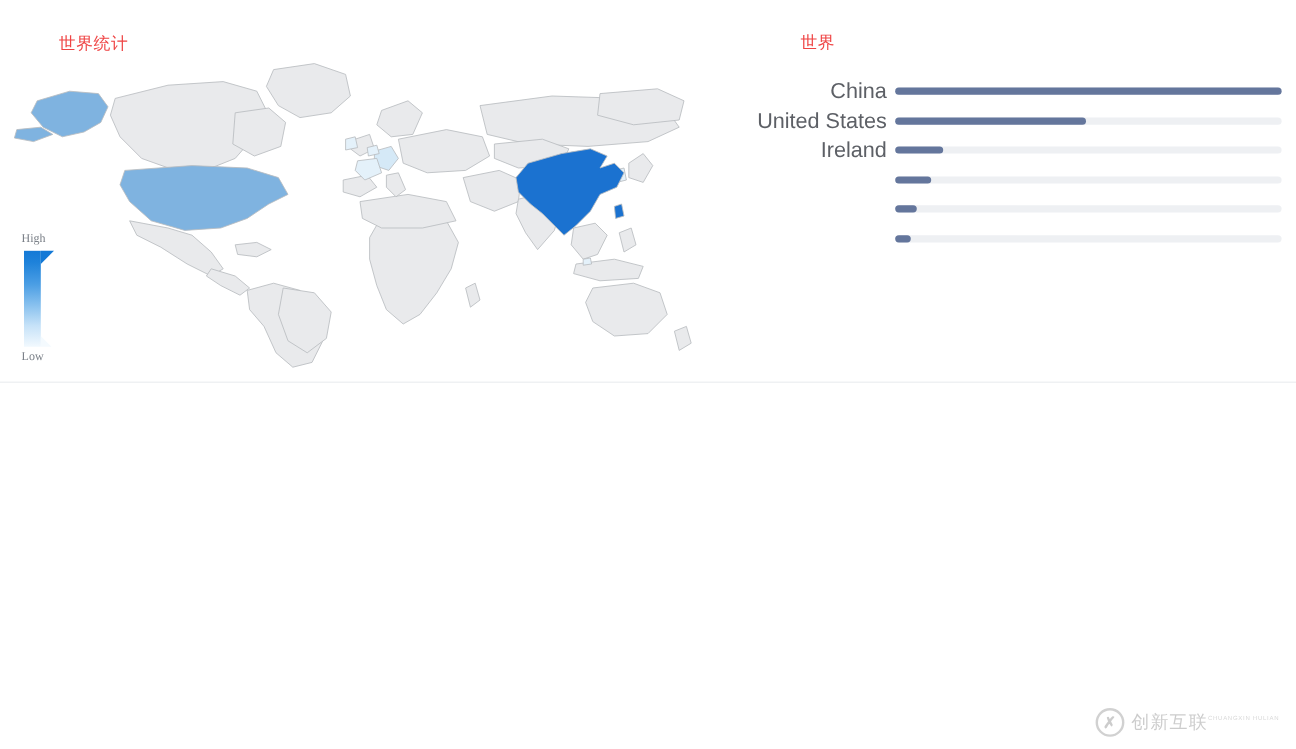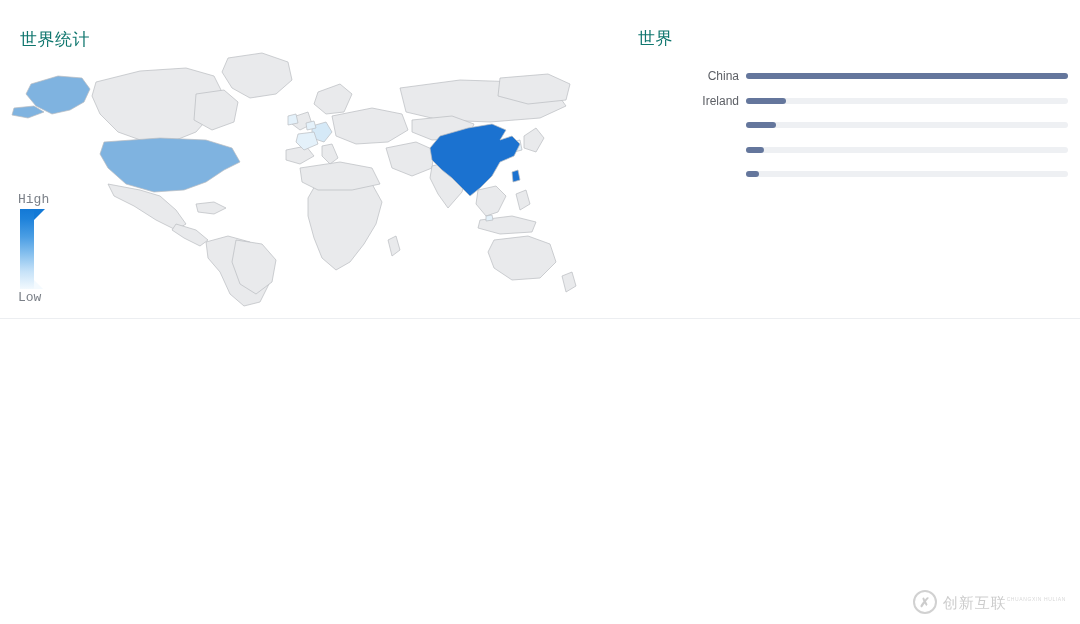--- a/index.html
+++ b/index.html
@@ -17,40 +17,41 @@
   #panel-domestic { top: 319px; height: 305px; }
 
   .divider {
     position: absolute; left: 0; top: 318px;
     width: 1080px; height: 1px;
     background: #eceef1;
   }
 
   .panel-title {
     position: absolute;
-    font-size: 17px;
-    color: #0f766e;
+    font-size: 14px;
+    color: #ef4444;
     letter-spacing: .5px;
     white-space: nowrap;
+    margin-left: 29px;
   }
   #world-map-title    { left: 20px; top: 28px; }
   #world-bar-title    { left: 638px; top: 27px; }
 
   
   .map-area { position: absolute; }
   #world-map-area    { left: 0;  top: 44px;  width: 600px; height: 265px; }
   .map-svg { display:block; width: 100%; height: 100%; }
 
   
   .legend { position: absolute; width: 60px; }
   #world-legend    { left: 18px; top: 193px; }
 
   .legend-label {
-    font-size: 13px; color: #7b8088;
-    font-family: Liberation Mono, monospace;
+    font-size: 10px; color: #7b8088;
+    font-family: Liberation Serif, serif;
     line-height: 13px;
   }
   .legend-bar-wrap { position: relative; width: 34px; height: 80px; margin: 3px 0 2px 2px; }
   .legend-bar {
     position: absolute; left: 0; top: 0;
     width: 14px; height: 80px;
     background: linear-gradient(to bottom,
       #1379d6 0%, #1e82da 12%, #4b9ee4 35%, #8cc3ef 58%, #c6e2f8 78%, #f2f9fe 100%);
   }
   .legend-handle {
@@ -67,21 +68,21 @@
   }
 
   
   .bars { position: absolute; }
   #world-bars    { left: 630px; top: 68px;  width: 450px; }
 
   .bar-row { position: relative; height: 24.5px; }
   .bar-label {
     position: absolute; right: 341px; top: 0;
     width: 200px; text-align: right;
-    font-size: 12px; color: #5d6066;
+    font-size: 18px; color: #5d6066;
     line-height: 17px; white-space: nowrap;
   }
   .bar-track {
     position: absolute; left: 116px; top: 5px;
     width: 322px; height: 6px;
     background: #eef0f3; border-radius: 3px;
   }
   .bar-fill {
     position: absolute; left: 0; top: 0;
     height: 6px; background: #64769c;
@@ -189,20 +190,26 @@
     <div class="panel-title" id="world-bar-title">世界</div>
 
     <div class="bars" id="world-bars">
         <div class="bar-row">
           <div class="bar-label">China</div>
           <div class="bar-track" style="background: rgb(238, 240, 243);">
             <div class="bar-fill" style="width: 100%; background: rgb(100, 118, 156);"></div>
           </div>
         </div>
         <div class="bar-row">
+          <div class="bar-label">United States</div>
+          <div class="bar-track" style="background: rgb(238, 240, 243);">
+            <div class="bar-fill" style="width: 49.4845%; background: rgb(100, 118, 156);"></div>
+          </div>
+        </div>
+        <div class="bar-row">
           <div class="bar-label">Ireland</div>
           <div class="bar-track" style="background: rgb(238, 240, 243);">
             <div class="bar-fill" style="width: 12.3711%; background: rgb(100, 118, 156);"></div>
           </div>
         </div>
         <div class="bar-row">
           <div class="bar-track" style="background: rgb(238, 240, 243);">
             <div class="bar-fill" style="width: 9.27835%; background: rgb(100, 118, 156);"></div>
           </div>
         </div>

